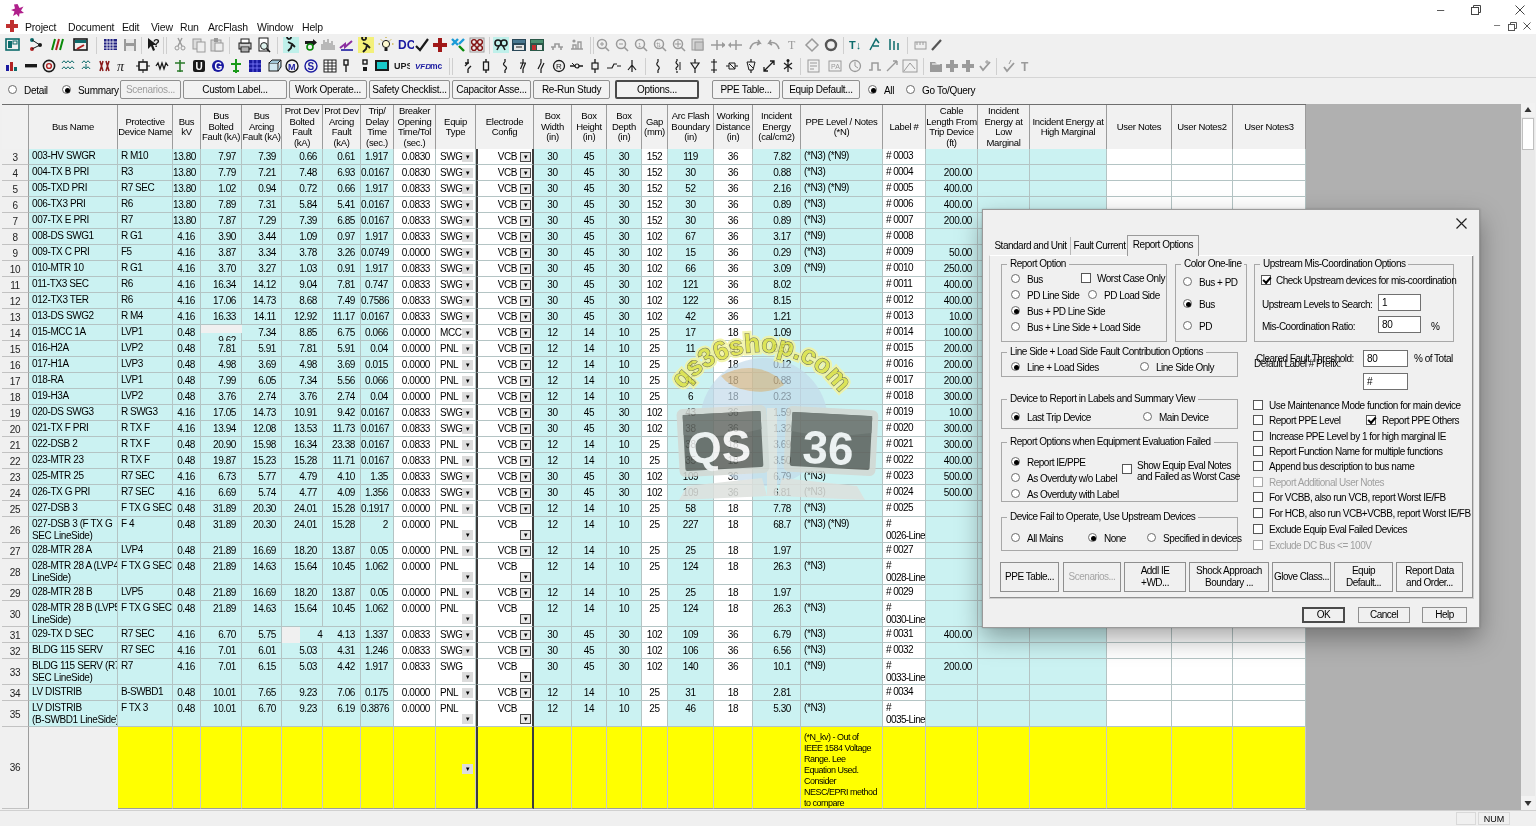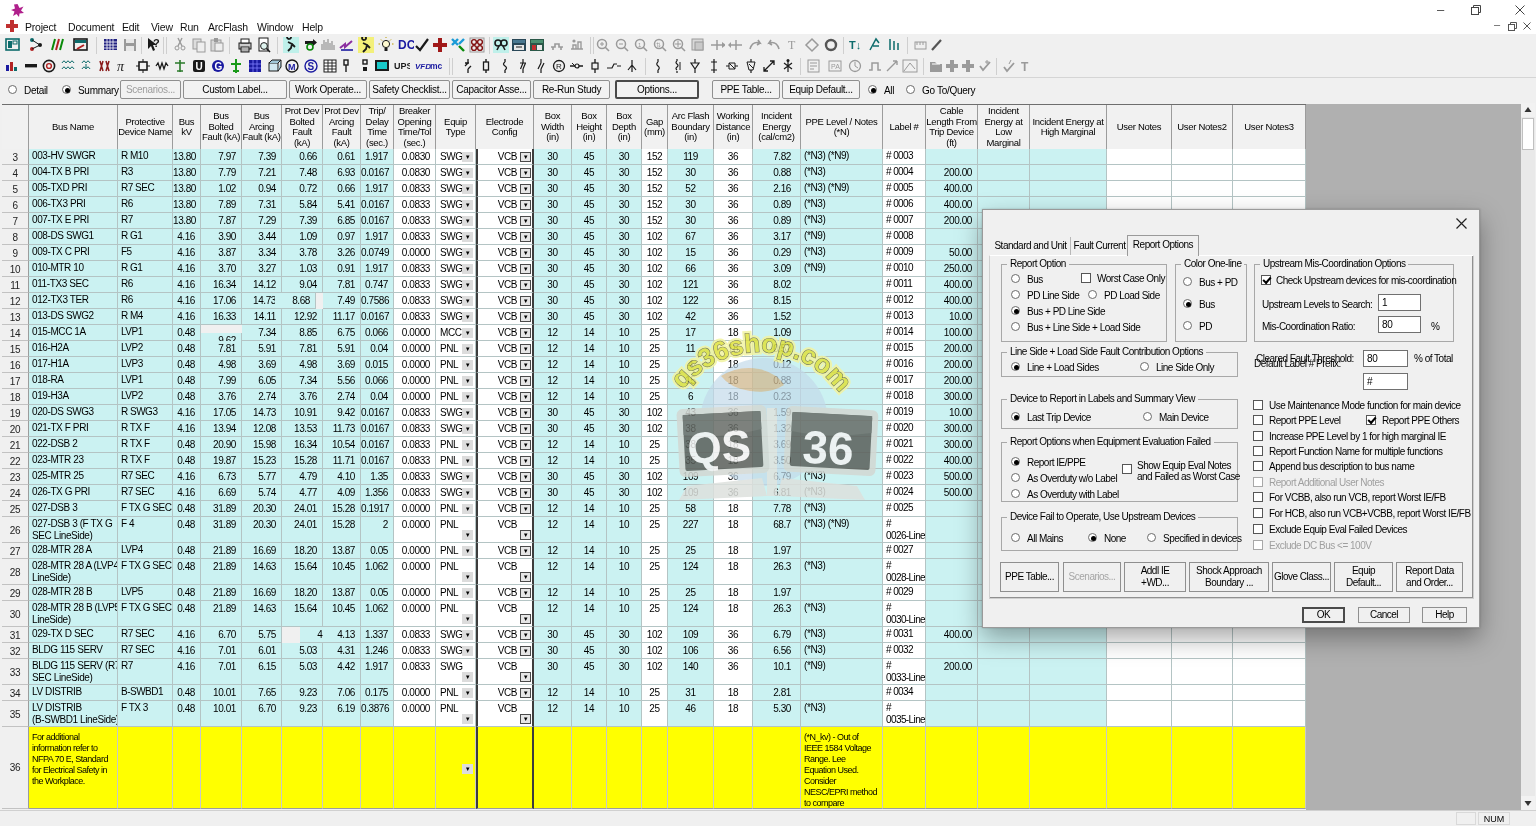--- a/index.html
+++ b/index.html
@@ -930,21 +930,21 @@
         <div class="c wh" style="left:1170px;top:0;width:61px;height:16px;"></div>
         <div class="c wh" style="left:1231px;top:0;width:73px;height:16px;"></div>
       </div>
 <div class="row" style="top:144px;height:16px">
         <div class="c numc" style="left:0px;top:0;width:27px;height:16px;">12</div>
         <div class="c cy lt" style="left:27px;top:0;width:89px;height:16px;white-space:nowrap;">012-TX3 TER</div>
         <div class="c cy lt" style="left:116px;top:0;width:55px;height:16px;white-space:nowrap;letter-spacing:-0.5px;">R6</div>
         <div class="c cy rt" style="left:171px;top:0;width:28px;height:16px;">4.16</div>
         <div class="c cy rt" style="left:199px;top:0;width:41px;height:16px;">17.06</div>
         <div class="c cy rt" style="left:240px;top:0;width:40px;height:16px;">14.73</div>
-        <div class="c cy rt" style="left:273px;top:0;width:41px;height:16px;">8.68</div>
+        <div class="c cy rt" style="left:280px;top:0;width:41px;height:16px;">8.68</div>
         <div class="c cy rt" style="left:321px;top:0;width:38px;height:16px;">7.49</div>
         <div class="c cy rt" style="left:359px;top:0;width:33px;height:16px;">0.7586</div>
         <div class="c wh rt" style="left:392px;top:0;width:42px;height:16px;">0.0833</div>
         <div class="c wh" style="left:434px;top:0;width:40px;height:16px;">
           <span class="eqt">SWG</span>
           <span class="darr" style="bottom:2px;">▼</span>
         </div>
         <div class="c wh elb" style="left:474px;top:0;width:58px;height:16px;">
           <span class="elt">VCB</span>
           <span class="darr2" style="bottom:2px;">▼</span>
@@ -983,21 +983,21 @@
         <div class="c wh elb" style="left:474px;top:0;width:58px;height:16px;">
           <span class="elt">VCB</span>
           <span class="darr2" style="bottom:2px;">▼</span>
         </div>
         <div class="c cy ct" style="left:532px;top:0;width:38px;height:16px;">30</div>
         <div class="c cy ct" style="left:570px;top:0;width:35px;height:16px;">45</div>
         <div class="c cy ct" style="left:605px;top:0;width:35px;height:16px;">30</div>
         <div class="c wh ct" style="left:640px;top:0;width:26px;height:16px;">102</div>
         <div class="c cy ct" style="left:666px;top:0;width:46px;height:16px;">42</div>
         <div class="c wh ct" style="left:712px;top:0;width:39px;height:16px;">36</div>
-        <div class="c cy rt" style="left:751px;top:0;width:48px;height:16px;padding-right:9px;">1.52</div>
+        <div class="c cy rt" style="left:751px;top:0;width:48px;height:16px;padding-right:9px;">1.21</div>
         <div class="c cy lt" style="left:799px;top:0;width:82px;height:16px;"></div>
         <div class="c wh lt" style="left:881px;top:0;width:43px;height:16px;letter-spacing:-0.6px;white-space:nowrap;"># 0013</div>
         <div class="c cy rt" style="left:924px;top:0;width:52px;height:16px;">10.00</div>
         <div class="c cy" style="left:976px;top:0;width:52px;height:16px;"></div>
         <div class="c cy" style="left:1028px;top:0;width:77px;height:16px;"></div>
         <div class="c wh" style="left:1105px;top:0;width:65px;height:16px;"></div>
         <div class="c wh" style="left:1170px;top:0;width:61px;height:16px;"></div>
         <div class="c wh" style="left:1231px;top:0;width:73px;height:16px;"></div>
       </div>
 <div class="row" style="top:176px;height:16px">
@@ -1246,21 +1246,21 @@
         <div class="c wh" style="left:1231px;top:0;width:73px;height:16px;"></div>
       </div>
 <div class="row" style="top:288px;height:16px">
         <div class="c numc" style="left:0px;top:0;width:27px;height:16px;">21</div>
         <div class="c cy lt" style="left:27px;top:0;width:89px;height:16px;white-space:nowrap;">022-DSB 2</div>
         <div class="c cy lt" style="left:116px;top:0;width:55px;height:16px;white-space:nowrap;letter-spacing:-0.5px;">R TX F</div>
         <div class="c cy rt" style="left:171px;top:0;width:28px;height:16px;">0.48</div>
         <div class="c cy rt" style="left:199px;top:0;width:41px;height:16px;">20.90</div>
         <div class="c cy rt" style="left:240px;top:0;width:40px;height:16px;">15.98</div>
         <div class="c cy rt" style="left:280px;top:0;width:41px;height:16px;">16.34</div>
-        <div class="c cy rt" style="left:321px;top:0;width:38px;height:16px;">10.54</div>
+        <div class="c cy rt" style="left:321px;top:0;width:38px;height:16px;">23.38</div>
         <div class="c cy rt" style="left:359px;top:0;width:33px;height:16px;">0.0167</div>
         <div class="c wh rt" style="left:392px;top:0;width:42px;height:16px;">0.0833</div>
         <div class="c wh" style="left:434px;top:0;width:40px;height:16px;">
           <span class="eqt">PNL</span>
           <span class="darr" style="bottom:2px;">▼</span>
         </div>
         <div class="c wh elb" style="left:474px;top:0;width:58px;height:16px;">
           <span class="elt">VCB</span>
           <span class="darr2" style="bottom:2px;">▼</span>
         </div>
@@ -1765,23 +1765,20 @@
         <div class="c wh lt" style="left:881px;top:0;width:43px;height:26px;letter-spacing:-0.6px;white-space:nowrap;">#<br>0035-Line</div>
         <div class="c cy rt" style="left:924px;top:0;width:52px;height:26px;"></div>
         <div class="c cy" style="left:976px;top:0;width:52px;height:26px;"></div>
         <div class="c cy" style="left:1028px;top:0;width:77px;height:26px;"></div>
         <div class="c wh" style="left:1105px;top:0;width:65px;height:26px;"></div>
         <div class="c wh" style="left:1170px;top:0;width:61px;height:26px;"></div>
         <div class="c wh" style="left:1231px;top:0;width:73px;height:26px;"></div>
       </div>
 <div class="row" style="top:578px;height:82px">
         <div class="c numc" style="left:0px;top:0;width:27px;height:82px;line-height:82px;">36</div>
-        <div class="c yl lt note" style="left:27px;top:0;width:89px;height:82px;">
-          <div style="padding-top:4px">For additional<br>information refer to<br>NFPA 70 E, Standard<br>for Electrical Safety in<br>the Workplace.</div>
-        </div>
         <div class="c yl" style="left:116px;top:0;width:55px;height:82px;"></div>
         <div class="c yl" style="left:171px;top:0;width:28px;height:82px;"></div>
         <div class="c yl" style="left:199px;top:0;width:41px;height:82px;"></div>
         <div class="c yl" style="left:240px;top:0;width:40px;height:82px;"></div>
         <div class="c yl" style="left:280px;top:0;width:41px;height:82px;"></div>
         <div class="c yl" style="left:321px;top:0;width:38px;height:82px;"></div>
         <div class="c yl" style="left:359px;top:0;width:33px;height:82px;"></div>
         <div class="c yl" style="left:392px;top:0;width:42px;height:82px;"></div>
         <div class="c yl" style="left:434px;top:0;width:40px;height:82px;">
           <span class="darr" style="top:37px;">▼</span>

